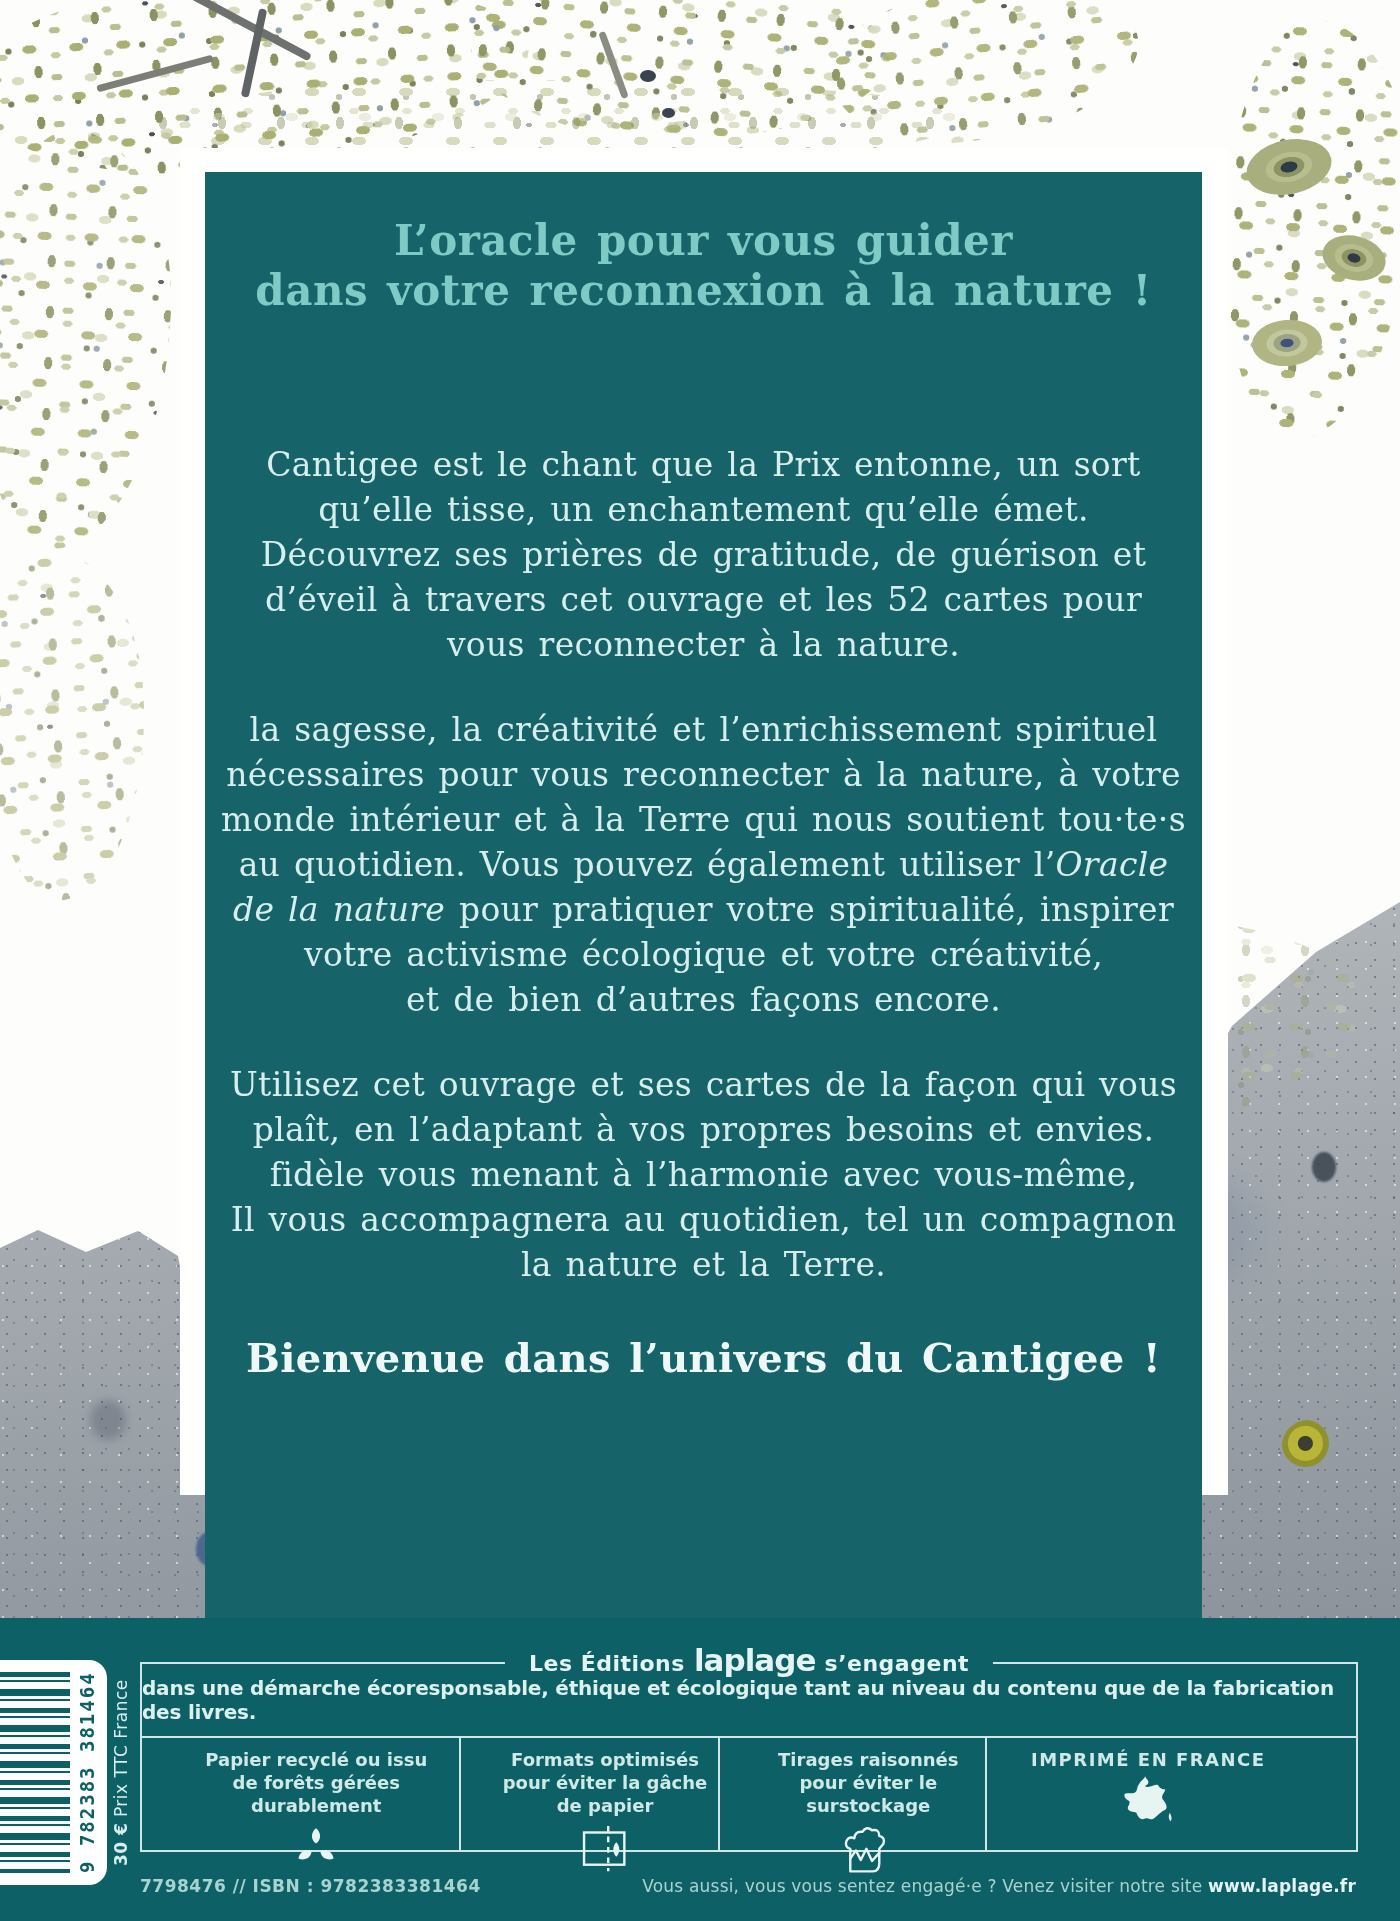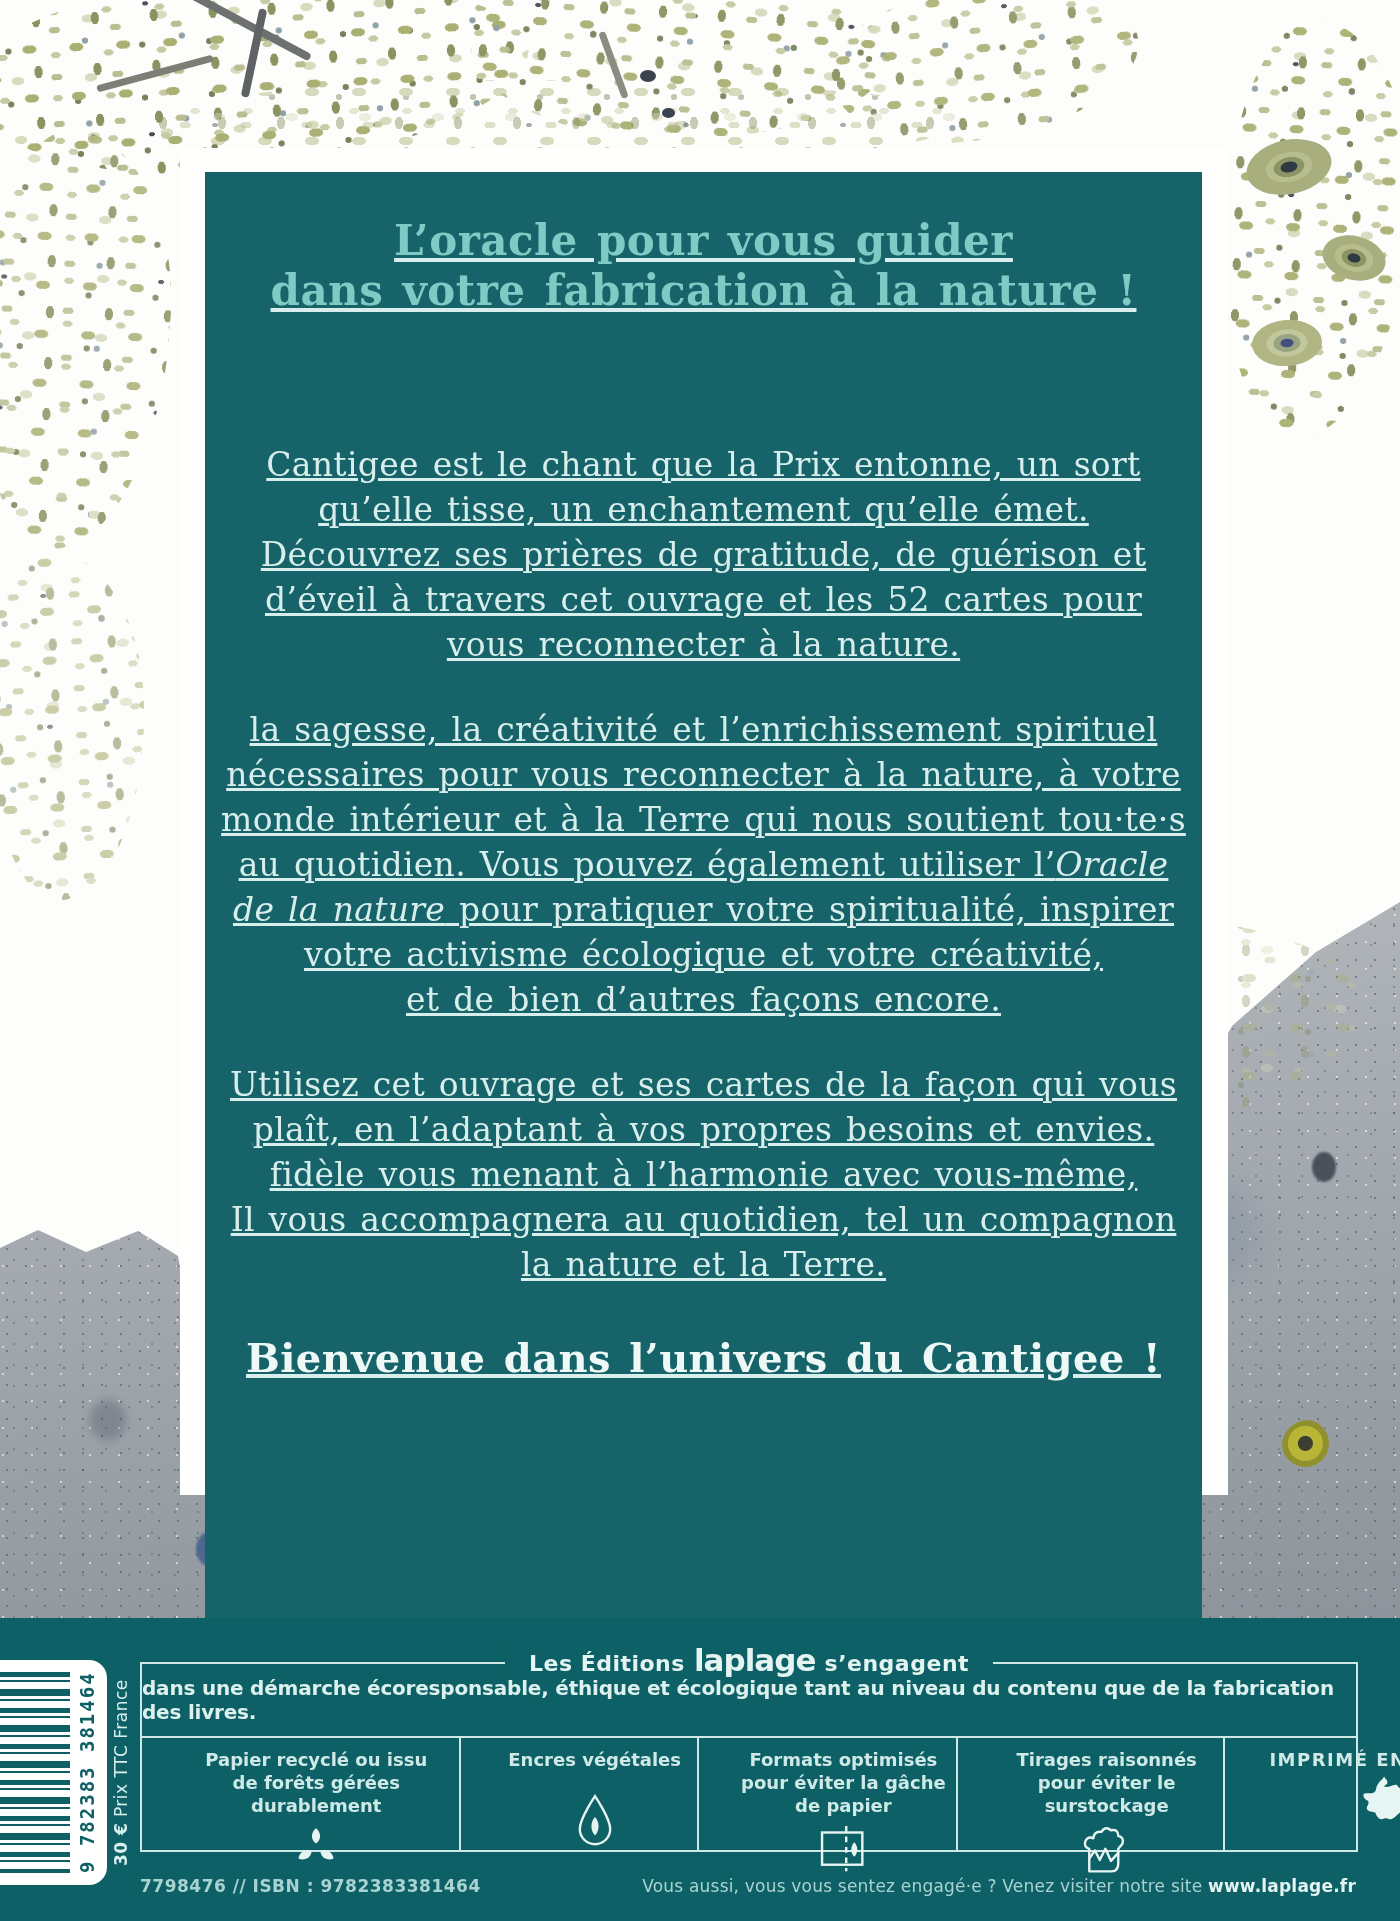--- a/index.html
+++ b/index.html
@@ -32,21 +32,21 @@
       radial-gradient(circle 1px at 11px 12px, rgba(40,46,56,.40) 60%, transparent 61%),
       linear-gradient(175deg,#b6babe 0%,#a3a9af 45%,#8d949b 100%);
     background-size:19px 17px,23px 21px,29px 27px,13px 15px,100% 100%;
     clip-path:polygon(0px 718px,0px 348px,38px 330px,86px 352px,138px 331px,178px 356px,
       210px 520px,700px 540px,1010px 560px,1120px 330px,1232px 126px,1316px 52px,1400px 2px,1400px 718px);}
   .blob{position:absolute;z-index:2;border-radius:50%;}
 
   
   .frame{position:absolute;z-index:3;left:180px;top:148px;width:1048px;height:1347px;background:#fffffe;}
   .panel{position:absolute;left:25px;top:24px;width:997px;height:1539px;background:#166469;
-    text-align:center;color:#d8eeec;padding-top:44px;box-sizing:border-box;overflow:hidden;text-decoration:underline;}
+    text-align:center;color:#d8eeec;padding-top:44px;box-sizing:border-box;overflow:hidden;}
   .panel .ln{display:block;}
   .title{margin:0 0 126px 0;font-size:42px;line-height:50px;font-weight:bold;color:#7fcac5;
     letter-spacing:.5px;word-spacing:4px;}
   .para{margin:0 0 40px 0;font-size:33px;line-height:45px;letter-spacing:.3px;word-spacing:3px;}
   .para em{font-style:italic;}
   .para.last{margin-bottom:46px;}
   .welcome{margin:0;font-size:40px;line-height:50px;font-weight:bold;color:#eef8f6;
     letter-spacing:.4px;word-spacing:4px;}
 
   
@@ -117,21 +117,21 @@
   <div class="blob" style="left:1158px;top:1548px;width:30px;height:38px;background:#3a414b;opacity:.7;filter:blur(1px);"></div>
   <div class="blob" style="left:1312px;top:1152px;width:24px;height:30px;background:#333c47;opacity:.8;filter:blur(1px);"></div>
   <div class="blob" style="left:1040px;top:1160px;width:220px;height:140px;background:rgba(96,118,152,.18);filter:blur(14px);"></div>
   <div class="blob" style="left:930px;top:1580px;width:22px;height:14px;background:rgba(150,160,90,.6);filter:blur(1px);"></div>
   <div class="blob" style="left:90px;top:1400px;width:36px;height:40px;background:rgba(60,70,85,.3);filter:blur(4px);"></div>
 
   <div class="frame">
     <div class="panel">
       <h1 class="title">
         <span class="ln">L’oracle pour vous guider</span>
-        <span class="ln">dans votre fabrication à la nature !</span>
+        <span class="ln">dans votre reconnexion à la nature !</span>
       </h1>
       <p class="para">
         <span class="ln">Cantigee est le chant que la Prix entonne, un sort</span>
         <span class="ln">qu’elle tisse, un enchantement qu’elle émet.</span>
         <span class="ln">Découvrez ses prières de gratitude, de guérison et</span>
         <span class="ln">d’éveil à travers cet ouvrage et les 52 cartes pour</span>
         <span class="ln">vous reconnecter à la nature.</span>
       </p>
       <p class="para">
         <span class="ln">la sagesse, la créativité et l’enrichissement spirituel</span>
@@ -178,29 +178,20 @@
             <svg width="52" height="52" viewBox="0 0 64 72">
               <g fill="#e6f4f2">
                 <path d="M32,10 C39,15 40,26 32,31 C24,26 25,15 32,10 Z"></path>
                 <path d="M32,10 C39,15 40,26 32,31 C24,26 25,15 32,10 Z" transform="rotate(120 32 38)"></path>
                 <path d="M32,10 C39,15 40,26 32,31 C24,26 25,15 32,10 Z" transform="rotate(240 32 38)"></path>
               </g>
             </svg>
           </span>
         </div>
 
-        <div class="col c2">
-          <p class="collabel">Encres végétales</p>
-          <span class="icon" style="margin-top:22px;">
-            <svg width="52" height="56" viewBox="0 0 64 70">
-              <path d="M32,4 C32,4 13,32 13,45 a19,19 0 0 0 38,0 C51,32 32,4 32,4 Z" fill="none" stroke="#e6f4f2" stroke-width="3"></path>
-              <path d="M32,30 C38,36 38,47 32,53 C26,47 26,36 32,30 Z" fill="#e6f4f2"></path>
-            </svg>
-          </span>
-        </div>
 
         <div class="col c3">
           <p class="collabel">Formats optimisés pour éviter la gâche de papier</p>
           <span class="icon">
             <svg width="58" height="52" viewBox="0 0 72 64">
               <rect x="10" y="14" width="50" height="40" fill="none" stroke="#e6f4f2" stroke-width="3"></rect>
               <line x1="40" y1="6" x2="40" y2="62" stroke="#e6f4f2" stroke-width="3" stroke-dasharray="7 6"></line>
               <path d="M50,26 C55,31 55,39 50,44 C45,39 45,31 50,26 Z" fill="#e6f4f2"></path>
             </svg>
           </span>

